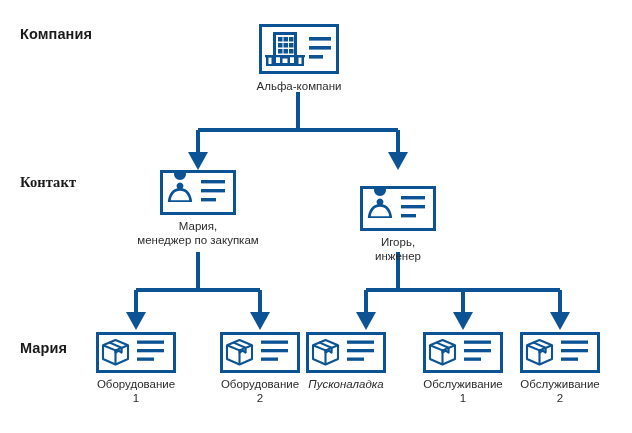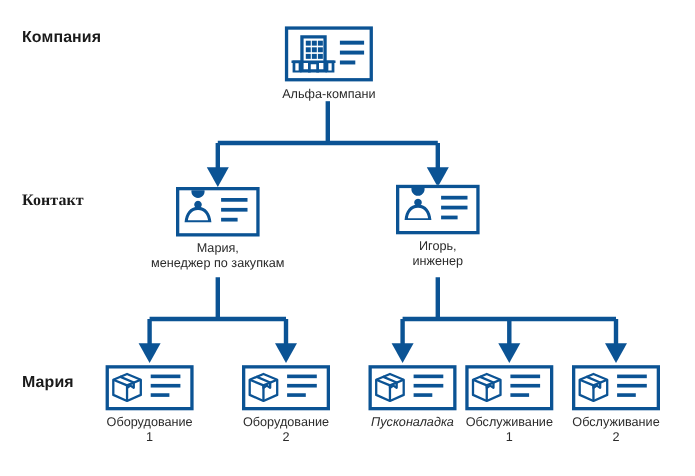--- a/index.html
+++ b/index.html
@@ -128,21 +128,21 @@
           <rect x="38" y="7" width="24" height="3.4"></rect>
           <rect x="38" y="16" width="24" height="3.4"></rect>
           <rect x="38" y="25" width="15" height="3.4"></rect>
         </g>
       </svg>
     </div>
     <div class="node-caption" style="top:50px;width:210px;">Мария,
 менеджер по закупкам</div>
   </div>
 
-  <div class="node" style="left:360px;top:168px;width:76px;border-radius:18px;">
+  <div class="node" style="left:360px;top:186px;width:76px;border-radius:18px;">
     <div class="card" style="width:76px;height:45px;">
       <svg class="icon-svg" width="70" height="39" viewBox="0 0 70 39">
         <g fill="#0b5394">
           <path d="M17 7 a6 6 0 1 1 0.001 0 z M17 9.6 a3.4 3.4 0 1 0 0.001 0 z"></path>
           <path d="M17 15 c-7.5 0 -11.5 6 -12.2 14 h24.4 c-0.7 -8 -4.7 -14 -12.2 -14 z
                    M17 17.8 c5.4 0 8.4 4.2 9.2 9.5 h-18.4 c0.8 -5.3 3.8 -9.5 9.2 -9.5 z"></path>
           <rect x="38" y="7" width="24" height="3.4"></rect>
           <rect x="38" y="16" width="24" height="3.4"></rect>
           <rect x="38" y="25" width="15" height="3.4"></rect>
         </g>
@@ -185,21 +185,21 @@
           <rect x="38" y="5.5" width="27" height="3.3"></rect>
           <rect x="38" y="14" width="27" height="3.3"></rect>
           <rect x="38" y="22.5" width="17" height="3.3"></rect>
         </g>
       </svg>
     </div>
     <div class="node-caption" style="top:46px;width:150px;">Оборудование
 2</div>
   </div>
 
-  <div class="node" style="left:335px;top:332px;width:80px;font-style:italic;">
+  <div class="node" style="left:306px;top:332px;width:80px;font-style:italic;">
     <div class="card" style="width:80px;height:41px;">
       <svg class="icon-svg" width="74" height="35" viewBox="0 0 74 35">
         <g fill="none" stroke="#0b5394" stroke-width="2.1" stroke-linejoin="round">
           <path d="M16.5 5 L29 10.2 L29 24 L16.5 29.5 L4 24 L4 10.2 Z"></path>
           <path d="M4 10.2 L16.5 15.4 L29 10.2"></path>
           <path d="M16.5 15.4 L16.5 29.5"></path>
           <path d="M10 7.4 L22.6 12.7 L22.6 17.6 L19.6 15.6 L16.6 17.6 L16.6 14.2"></path>
         </g>
         <g fill="#0b5394">
           <rect x="38" y="5.5" width="27" height="3.3"></rect>

